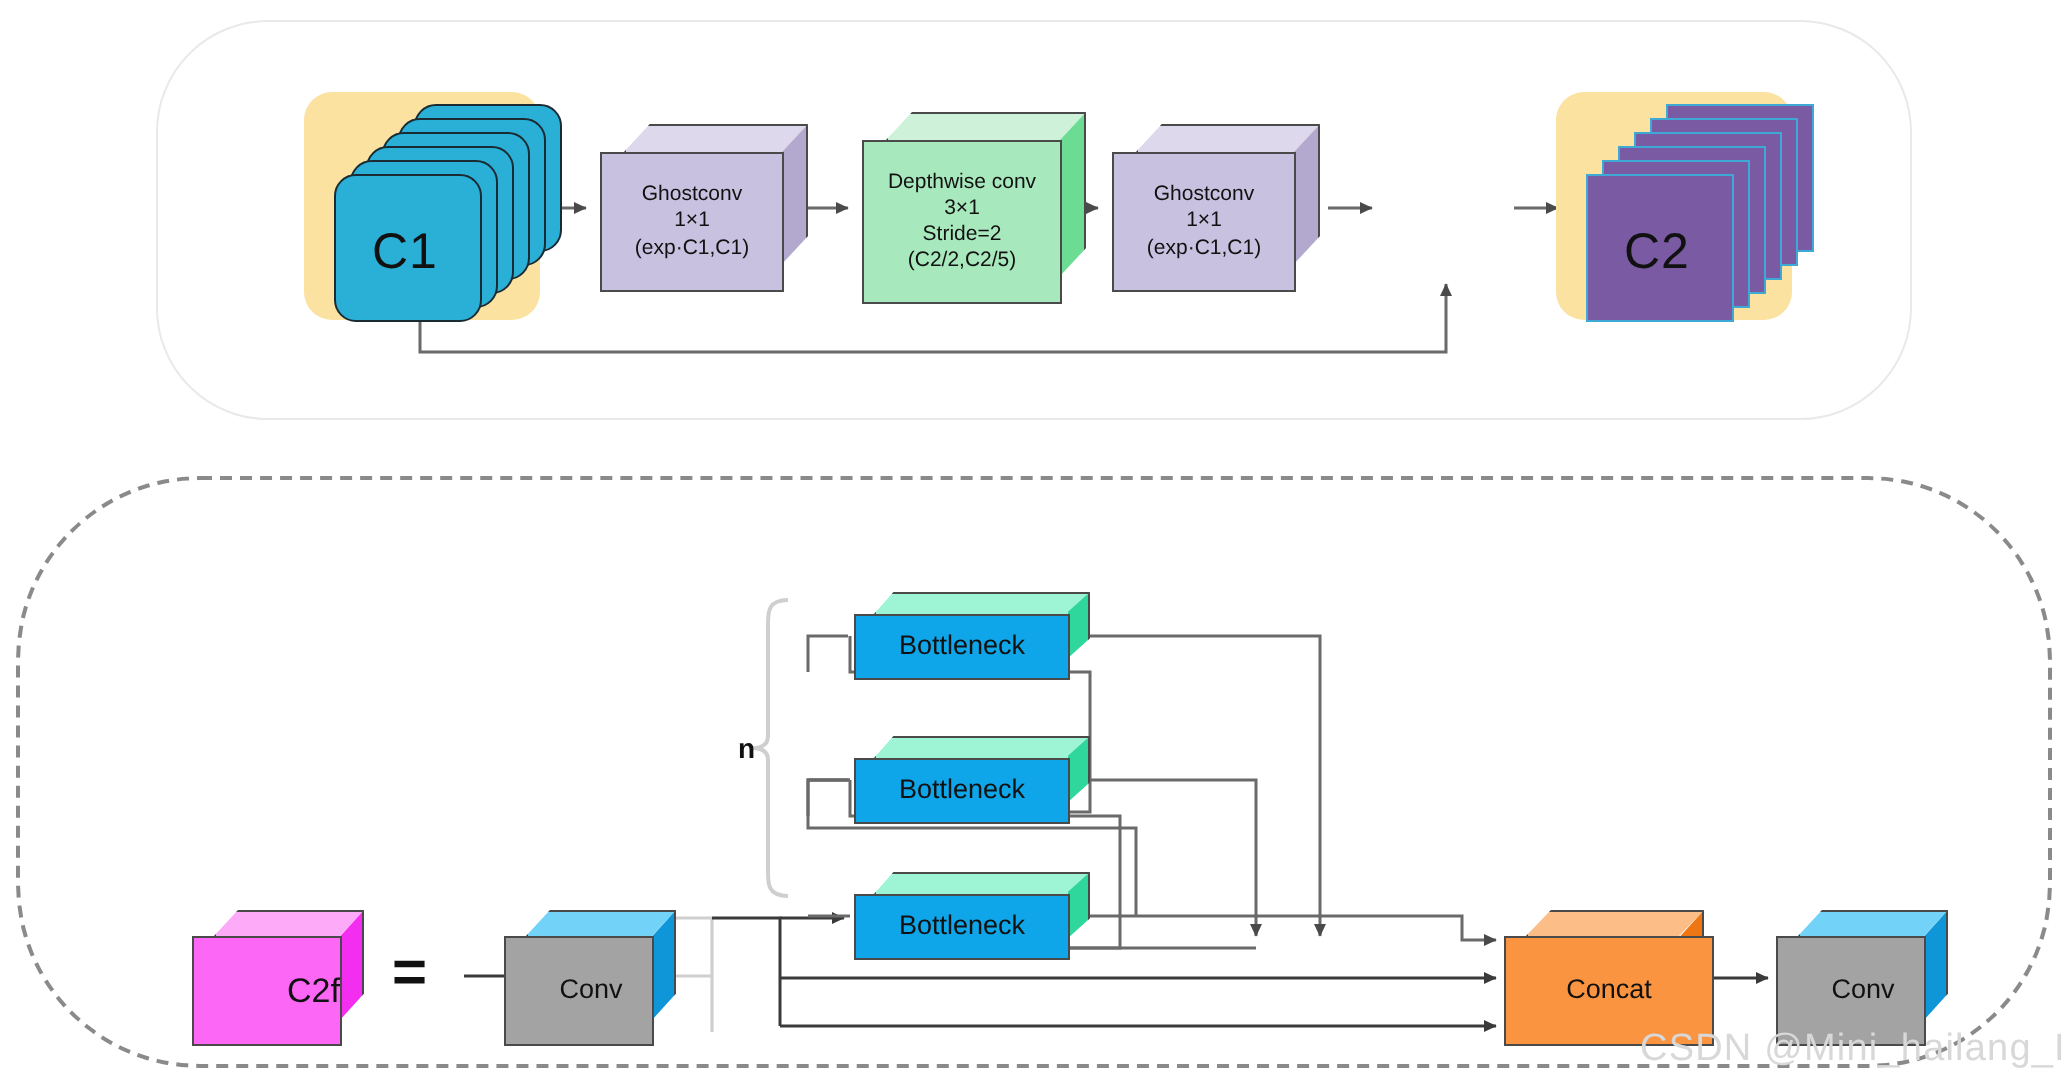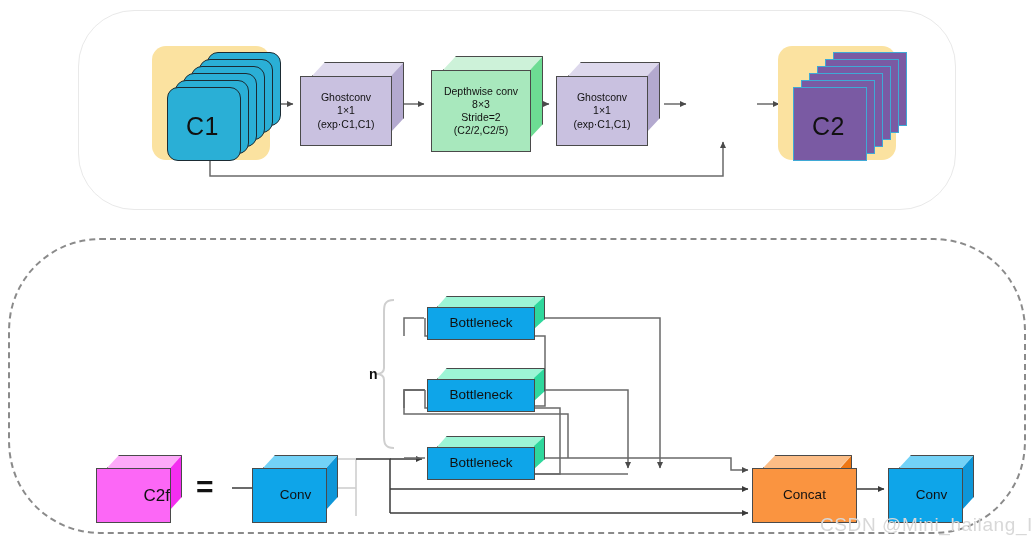--- a/index.html
+++ b/index.html
@@ -41,21 +41,21 @@
   .c-side-green{background:#6ddc93;}
   
   .c-front-lblue{background:#9ed2e3;}
   .c-top-lblue{background:#cbe7f1;}
   .c-side-lblue{background:#6fbcd6;}
   
   .c-front-spring{background:#0ea5e9;}
   .c-top-spring{background:#9df5d6;}
   .c-side-spring{background:#2fd79c;}
   
-  .c-front-cyan{background:#0ea5e9;padding-left:12px;}
+  .c-front-cyan{background:#a3a3a3;padding-left:12px;}
   .c-top-cyan{background:#73d2f7;}
   .c-side-cyan{background:#0e96d8;}
   
   .c-front-orange{background:#fa9440;}
   .c-top-orange{background:#fcbd86;}
   .c-side-orange{background:#ee7714;}
   
   .c-front-magenta{background:#fc67f6;}
   .c-top-magenta{background:#fdaaf9;}
   .c-side-magenta{background:#f42ef0;}
@@ -186,21 +186,21 @@
   </div>
 
   <div class="box3d" style="left:431px;top:56px;width:112px;height:92px;">
     <div class="face top c-top-green" style="left:12px;top:0;width:100px;height:14px;
                 clip-path:polygon(0 100%,13% 0,100% 0,87% 100%);"></div>
     <div class="face side c-side-green" style="left:99px;top:0;width:13px;height:82px;
                 clip-path:polygon(0 17%,100% 0,100% 83%,0 100%);"></div>
     <div class="face front c-front-green txt-sm" style="left:0;top:14px;width:100px;height:82px;">
       <span>
         <span>Depthwise conv</span><br>
-        <span>8×3</span><br>
+        <span>3×1</span><br>
         <span>Stride=2</span><br>
         <span>(C2/2,C2/5)</span>
       </span>
     </div>
   </div>
 
   <div class="box3d" style="left:556px;top:62px;width:104px;height:84px;">
     <div class="face top c-top-purple" style="left:12px;top:0;width:92px;height:14px;
                 clip-path:polygon(0 100%,14% 0,100% 0,86% 100%);"></div>
     <div class="face side c-side-purple" style="left:91px;top:0;width:13px;height:70px;

